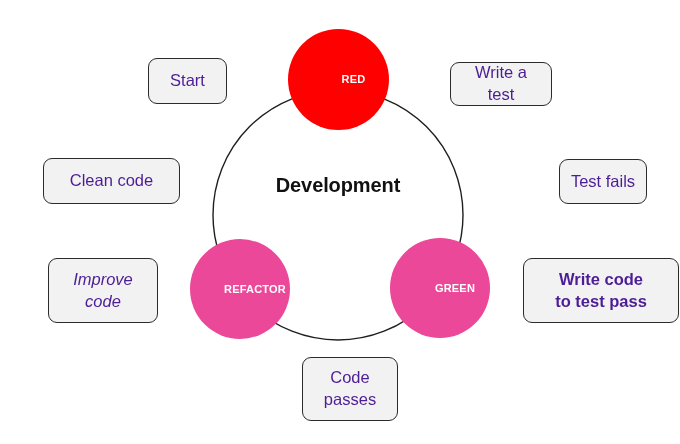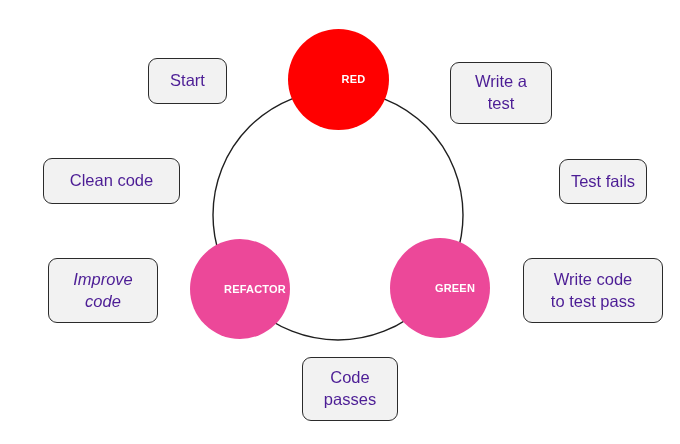--- a/index.html
+++ b/index.html
@@ -100,25 +100,25 @@
     font-size: 16.5px;
     line-height: 1.32;
     padding: 2px 8px;
   }
   .note-box .line {
     display: block;
     white-space: nowrap;
   }
 
   .note-start        { left: 148px; top: 58px;  width: 79px;  height: 46px; }
-  .note-write-test   { left: 450px; top: 62px;  width: 102px; height: 62px; }
+  .note-write-test   { left: 450px; top: 62px;  width: 102px; height: 44px; }
   .note-clean-code   { left: 35px;  top: 158px; width: 137px; height: 46px; margin-left: 8px; }
   .note-test-fails   { left: 536px; top: 159px; width: 88px; height: 45px; margin-left: 23px; }
   .note-improve-code { left: 48px;  top: 258px; width: 110px; height: 65px; font-style: italic; }
-  .note-write-code   { left: 523px; top: 258px; width: 140px; height: 65px; }
+  .note-write-code   { left: 523px; top: 258px; width: 156px; height: 65px; font-weight: bold; }
   .note-code-passes  { left: 302px; top: 357px; width: 96px;  height: 64px; }
 </style>
 </head>
 <body>
 
 <div id="canvas">
 
   <svg id="cycle-ring-svg" viewBox="0 0 680 444">
     <circle cx="338" cy="215" r="125" fill="none" stroke="#1f1f1f" stroke-width="1.4"></circle>
   </svg>
@@ -129,20 +129,21 @@
 
   <div class="phase-node refactor" style="background:#ec4899;">
     <span class="phase-label">REFACTOR</span>
   </div>
 
   <div class="phase-node green" style="background:#ec4899;">
     <span class="phase-label">GREEN</span>
   </div>
 
   <div id="center-title">
+    <span class="line">Development</span>
   </div>
 
   <div class="note-box note-start">
     <div>
       <span class="line">Start</span>
     </div>
   </div>
 
   <div class="note-box note-write-test">
     <div>

